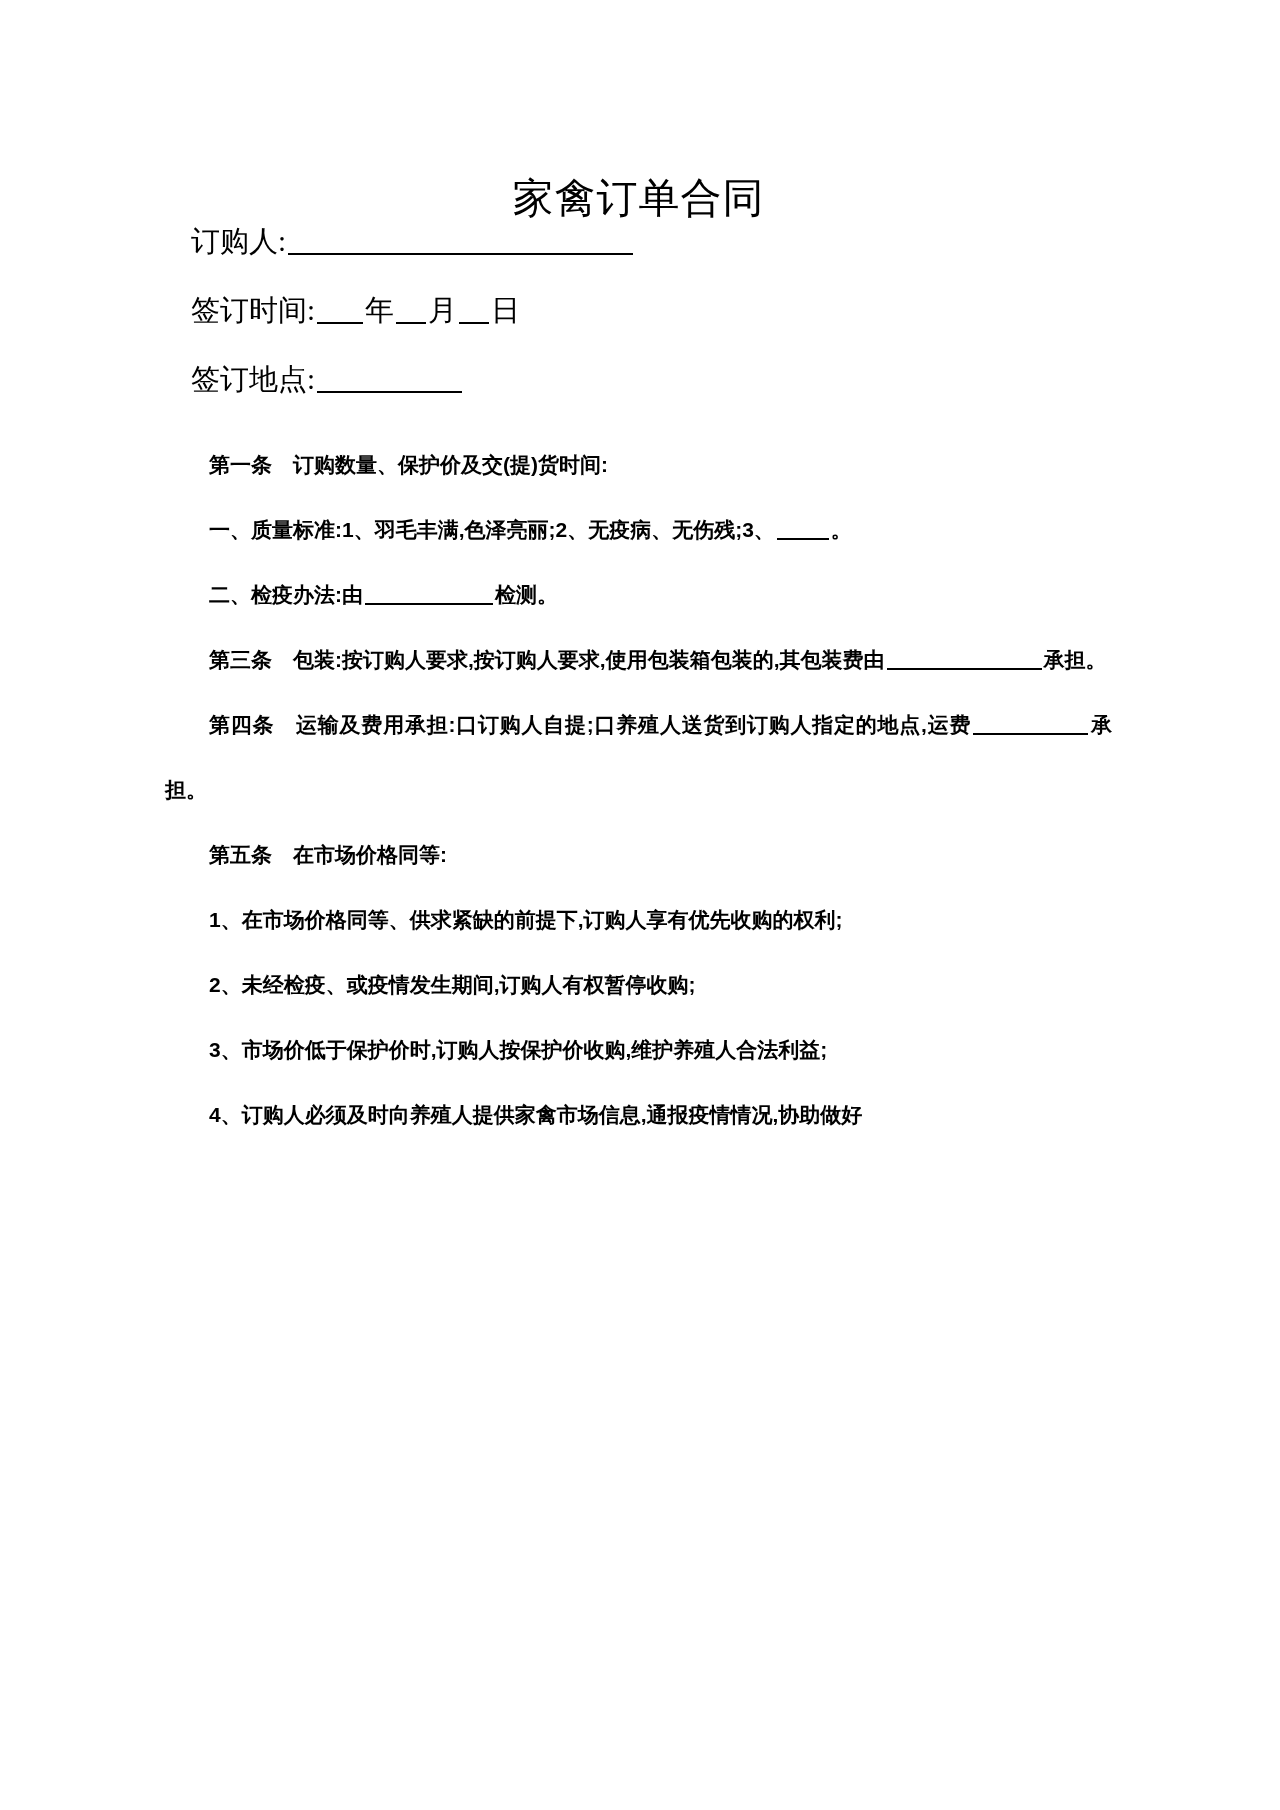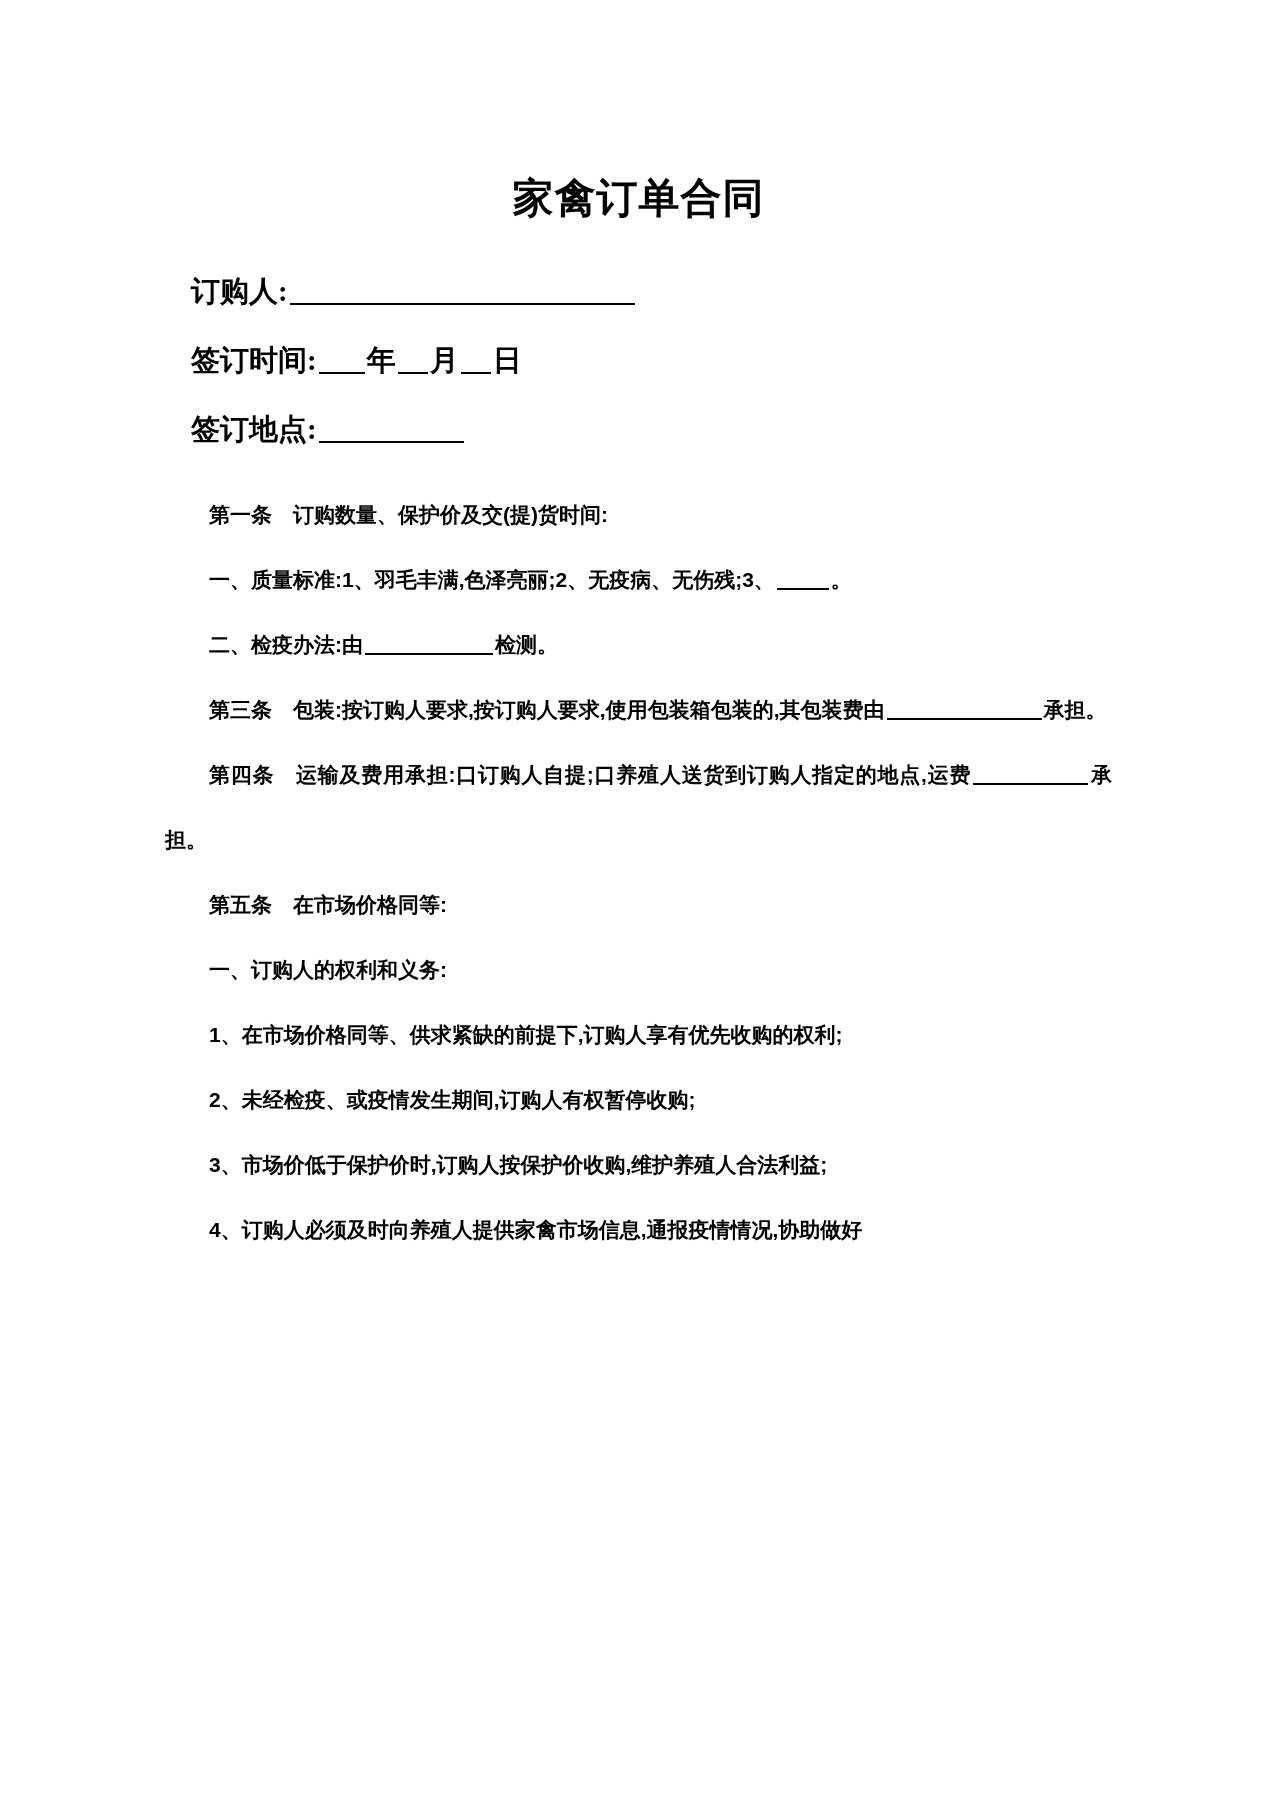--- a/index.html
+++ b/index.html
@@ -7,39 +7,38 @@
     position:relative;
     width:1280px;height:1810px;
     background:#ffffff;color:#000000;
     box-sizing:border-box;
     padding:175px 168px 0 165px;
     overflow:hidden;
   }
   .title{
     margin:0;
     font-family:"Liberation Serif","DejaVu Serif",serif;
-    font-weight:700;
+    font-weight:400;
     font-size:41px;line-height:1.15;
     text-align:center;
     letter-spacing:1px;
   }
   .contract-no{
     margin-top:62px;
     text-align:right;
     padding-right:20px;
     font-family:"Liberation Serif","DejaVu Serif",serif;
     font-weight:400;
     font-size:29px;line-height:38px;
     white-space:nowrap;
   }
   .fields{
-    margin-top:50px;
     padding-left:26px;
     font-family:"Liberation Serif","DejaVu Serif",serif;
-    font-weight:700;
+    font-weight:400;
     font-size:29px;line-height:38px;
   }
   .field-row{margin-bottom:31px;white-space:nowrap;}
   .field-row:last-child{margin-bottom:0;}
   .body{
     margin-top:34px;
     font-family:"Liberation Sans","DejaVu Sans",sans-serif;
     font-weight:700;
     font-size:21px;line-height:65px;
     text-align:justify;
@@ -68,20 +67,19 @@
       <div class="field-row"><span>签订地点:</span><span class="blank" style="width: 145px;"></span></div>
     </div>
 
   <div class="body" id="paragraphs">
       <p class="para"><span class="run">第一条　订购数量、保护价及交(提)货时间:</span></p>
       <p class="para"><span class="run">一、质量标准:1、羽毛丰满,色泽亮丽;2、无疫病、无伤残;3、</span><span class="blank" style="width: 52px;"></span><span class="run">。</span></p>
       <p class="para"><span class="run">二、检疫办法:由</span><span class="blank" style="width: 128px;"></span><span class="run">检测。</span></p>
       <p class="para"><span class="run">第三条　包装:按订购人要求,按订购人要求,使用包装箱包装的,其包装费由</span><span class="blank" style="width: 155px;"></span><span class="run">承担。</span></p>
       <p class="para"><span class="run">第四条　运输及费用承担:口订购人自提;口养殖人送货到订购人指定的地点,运费</span><span class="blank" style="width: 115px;"></span><span class="run">承担。</span></p>
       <p class="para"><span class="run">第五条　在市场价格同等:</span></p>
-      <p class="para"><span class="run">一、订购人的权利和义务:</span></p>
       <p class="para"><span class="run">1、在市场价格同等、供求紧缺的前提下,订购人享有优先收购的权利;</span></p>
       <p class="para"><span class="run">2、未经检疫、或疫情发生期间,订购人有权暂停收购;</span></p>
       <p class="para"><span class="run">3、市场价低于保护价时,订购人按保护价收购,维护养殖人合法利益;</span></p>
       <p class="para"><span class="run">4、订购人必须及时向养殖人提供家禽市场信息,通报疫情情况,协助做好</span></p>
     </div>
 
 </div>
 
 </body></html>

